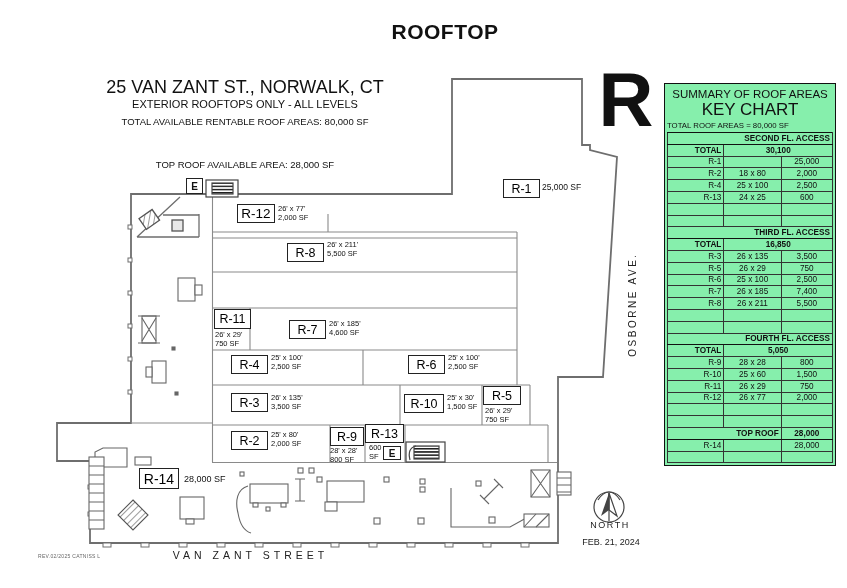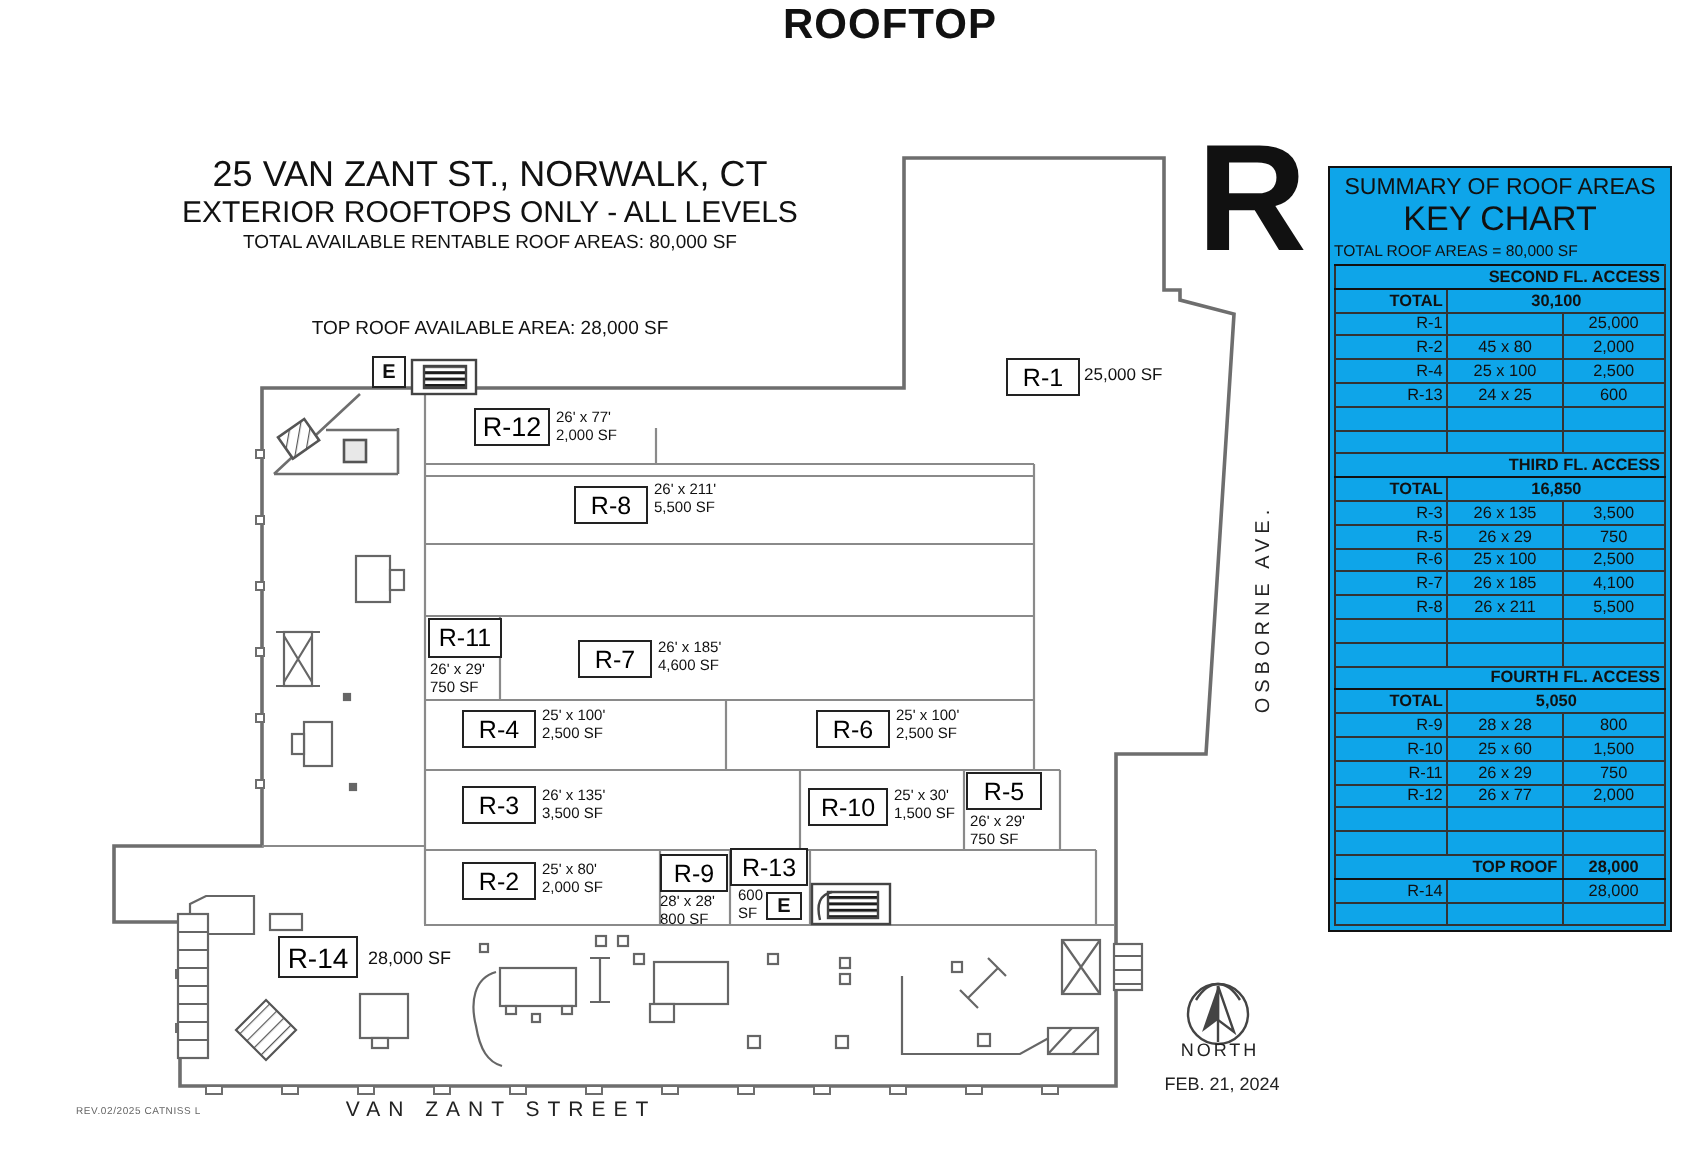--- a/index.html
+++ b/index.html
@@ -1,37 +1,37 @@
 <!DOCTYPE html>
 <html><head>
 <meta charset="utf-8">
 <style>
   html,body{margin:0;padding:0;background:#fff;}
   body{width:847px;height:588px;position:relative;font-family:"Liberation Sans",sans-serif;color:#111;overflow:hidden;}
   .abs{position:absolute;}
   .ctr{text-align:center;}
   
-  .rooftop-title{left:330px;top:1px;width:230px;font-size:21px;font-weight:700;letter-spacing:.5px;}
+  .rooftop-title{left:330px;top:20px;width:230px;font-size:21px;font-weight:700;letter-spacing:.5px;}
   .addr{left:85px;top:77px;width:320px;font-size:18px;font-weight:500;}
-  .subtitle{left:85px;top:98px;width:320px;font-size:15px;font-weight:500;}
+  .subtitle{left:85px;top:98px;width:320px;font-size:11px;font-weight:500;}
   .totline{left:85px;top:116px;width:320px;font-size:9.5px;}
   .topline{left:85px;top:127px;width:320px;font-size:9.5px;margin-top:32px;}
   .big-r{left:596px;top:60px;width:60px;font-size:76px;font-weight:700;line-height:80px;}
   
   .rlabel{border:1.3px solid #222;background:#fff;display:flex;align-items:center;justify-content:center;font-size:12.5px;color:#000;box-sizing:border-box;}
   .dims{font-size:7.5px;line-height:1.15;color:#111;white-space:nowrap;}
   .area-lg{font-size:8.5px;color:#111;white-space:nowrap;}
   .ebox{border:1.3px solid #222;background:#fff;display:flex;align-items:center;justify-content:center;font-size:10px;font-weight:700;box-sizing:border-box;}
   .street{left:148px;top:549px;width:205px;font-size:10.5px;letter-spacing:4px;color:#222;}
   .osborne{left:570px;top:299px;width:124px;font-size:10px;letter-spacing:2.5px;color:#222;transform:rotate(-90deg);}
   .north-lbl{left:579px;top:520px;width:62px;font-size:9px;letter-spacing:1.5px;color:#222;}
   .date-lbl{left:573px;top:537px;width:76px;font-size:9px;color:#222;}
   .rev-note{left:38px;top:553px;font-size:5px;color:#666;letter-spacing:.3px;}
   
-  .kc{left:664px;top:83px;width:172px;border:1.6px solid #111;background:#0ea5e9;box-sizing:border-box;padding:2px;}
+  .kc{left:664px;top:83px;width:172px;border:1.6px solid #111;background:#86efac;box-sizing:border-box;padding:2px;}
   .kc-t1{font-size:11.5px;font-weight:500;text-align:center;margin-top:2px;}
   .kc-t2{font-size:17px;font-weight:500;text-align:center;}
   .kc-t3{font-size:7.8px;margin:1px 0 2px 0;}
   table.kct{width:100%;border-collapse:collapse;table-layout:fixed;}
   table.kct td{border:1px solid #333;font-size:8.2px;height:10.8px;padding:0 2px;overflow:hidden;white-space:nowrap;}
   td.c1{text-align:right;}
   td.c2{text-align:center;}
   td.c3{text-align:center;}
   tr.kc-head td{font-weight:700;border-top:1.8px solid #111;border-bottom:1.6px solid #111;}
   tr.kc-total td{font-weight:700;}
@@ -280,21 +280,21 @@
           <td class="c1">TOTAL</td>
           <td colspan="2" class="c3">30,100</td>
         </tr>
       <tr>
           <td class="c1">R-1</td>
           <td class="c2"></td>
           <td class="c3">25,000</td>
         </tr>
       <tr>
           <td class="c1">R-2</td>
-          <td class="c2">45 x 80</td>
+          <td class="c2">18 x 80</td>
           <td class="c3">2,000</td>
         </tr>
       <tr>
           <td class="c1">R-4</td>
           <td class="c2">25 x 100</td>
           <td class="c3">2,500</td>
         </tr>
       <tr>
           <td class="c1">R-13</td>
           <td class="c2">24 x 25</td>
@@ -329,21 +329,21 @@
           <td class="c3">750</td>
         </tr>
       <tr>
           <td class="c1">R-6</td>
           <td class="c2">25 x 100</td>
           <td class="c3">2,500</td>
         </tr>
       <tr>
           <td class="c1">R-7</td>
           <td class="c2">26 x 185</td>
-          <td class="c3">4,100</td>
+          <td class="c3">7,400</td>
         </tr>
       <tr>
           <td class="c1">R-8</td>
           <td class="c2">26 x 211</td>
           <td class="c3">5,500</td>
         </tr>
       <tr>
           <td class="c1"></td>
           <td class="c2"></td>
           <td class="c3"></td>

